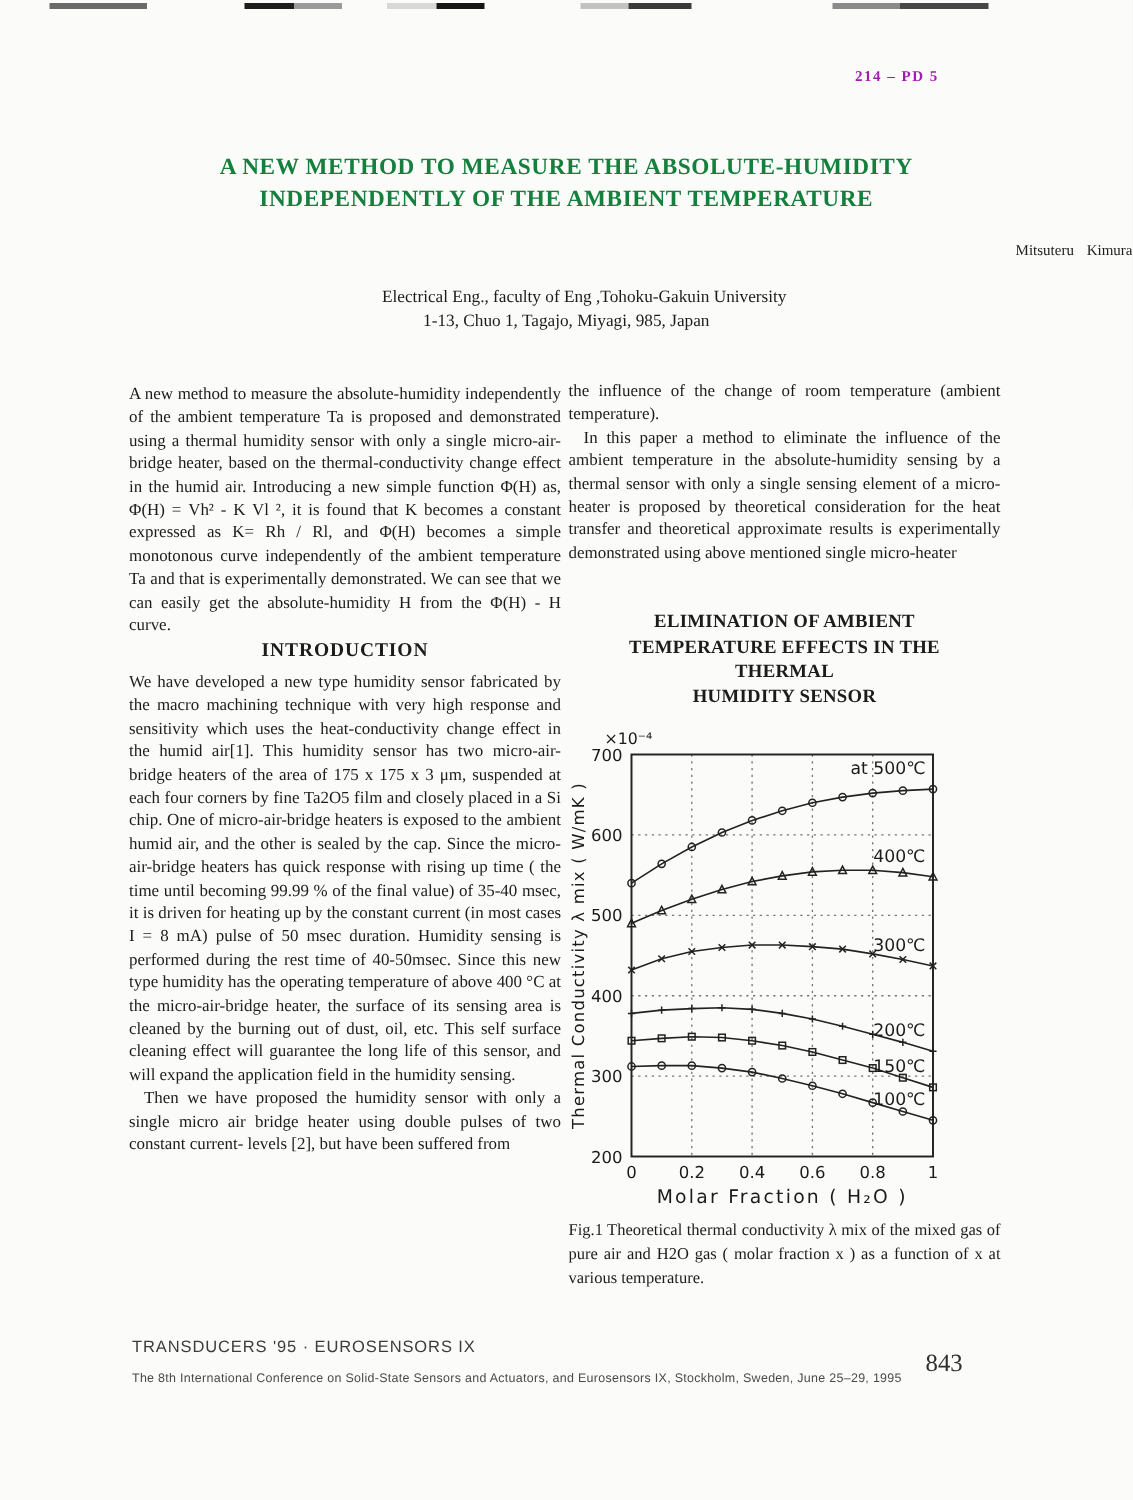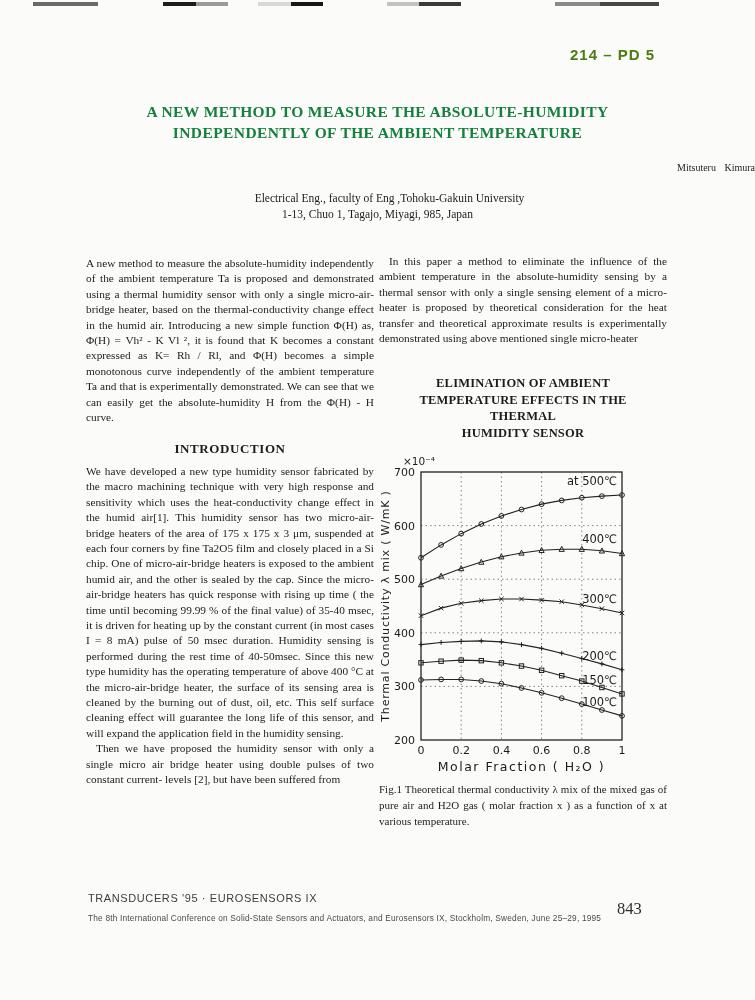--- a/index.html
+++ b/index.html
@@ -1,30 +1,30 @@
 <!DOCTYPE html>
 <html><head>
 <meta charset="utf-8">
 <style>
   html,body{margin:0;padding:0;}
   body{width:755px;height:1000px;background:#e9e9e7;font-family:"Liberation Serif", serif;}
   .page{position:relative;width:755px;height:1000px;background:#fbfbf9;overflow:hidden;color:#1c1c1c;}
   .scan-mark{position:absolute;top:2px;height:4px;}
-  .paper-code{position:absolute;top:46px;left:570px;width:90px;font-family:Liberation Sans, sans-serif;
-    font-size:15px;font-weight:bold;letter-spacing:1px;color:#4d7c0f;}
+  .paper-code{position:absolute;top:46px;left:570px;width:90px;font-family:Liberation Serif, serif;
+    font-size:10px;font-weight:bold;letter-spacing:1px;color:#a21caf;}
   .title{position:absolute;top:101px;left:0;width:755px;text-align:center;font-weight:bold;
     font-size:15.5px;line-height:21px;letter-spacing:0.4px;color:#15803d;}
   .author{position:absolute;top:162px;left:0;width:755px;text-align:right;font-size:10px;word-spacing:6px;}
   .affil1{position:absolute;top:192px;left:0;width:755px;text-align:center;font-size:11.5px;margin-left:12px;}
   .affil2{position:absolute;top:208px;left:0;width:755px;text-align:center;font-size:11.5px;}
   .col{position:absolute;width:288px;font-size:11.3px;line-height:15.4px;text-align:justify;}
   .col-left{left:86px;top:256px;}
   .col-right{left:379px;top:254px;}
   .col h2{font-size:13px;font-weight:bold;text-align:center;margin:0 0 7px 0;letter-spacing:0.6px;}
-  .col h2.spaced{margin-top:16px;}
+  .col h2.spaced{}
   .col p{margin:0;}
   .col p.indent{text-indent:10px;}
   .section-heading{font-size:12.5px;font-weight:bold;text-align:center;line-height:16.5px;
     margin:29px 6px 0 6px;letter-spacing:0.2px;}
   .figure{margin-top:8px;height:332px;}
   .caption{font-size:11px;line-height:16px;margin-top:5px;}
   .footer-line1{position:absolute;top:892px;left:88px;font-family:"Liberation Sans",sans-serif;
     font-size:11px;letter-spacing:0.6px;color:#3c3c3c;}
   .footer-line2{position:absolute;top:913px;left:88px;font-family:"Liberation Sans",sans-serif;
     font-size:8.3px;letter-spacing:0.2px;color:#4a4a4a;}
@@ -71,20 +71,21 @@
   <div class="affil2">1-13, Chuo 1, Tagajo, Miyagi, 985,  Japan</div>
 
   <div class="col col-left">
     <p>A new method to measure the absolute-humidity independently of the ambient temperature Ta is proposed and demonstrated using a thermal humidity sensor with only a single micro-air- bridge heater, based on the thermal-conductivity change effect in the humid air. Introducing a new simple function Φ(H) as, Φ(H) = Vh² - K Vl ², it is found that K becomes a constant expressed as K= Rh / Rl, and Φ(H) becomes a simple monotonous curve independently of the ambient temperature Ta and that is experimentally demonstrated. We can see that we can easily get the absolute-humidity H from the Φ(H) - H curve.</p>
     <h2 class="spaced">INTRODUCTION</h2>
     <p>We have developed a new type humidity sensor fabricated by the macro machining technique with very high response and sensitivity which uses the heat-conductivity change effect in the humid air[1]. This humidity sensor has two micro-air-bridge heaters of the area of 175 x 175 x 3 μm, suspended at each four corners by fine Ta2O5 film and closely placed in a Si chip. One of micro-air-bridge heaters is exposed to the ambient humid air, and the other is sealed by the cap. Since the micro-air-bridge heaters has quick response with rising up time ( the time until becoming 99.99 % of the final value) of 35-40 msec, it is driven for heating up by the constant current (in most cases I = 8 mA) pulse of 50 msec duration. Humidity sensing is performed during the rest time of 40-50msec. Since this new type humidity has the operating temperature of above 400 °C at the micro-air-bridge heater, the surface of its sensing area is cleaned by the burning out of dust, oil, etc. This self surface cleaning effect will guarantee the long life of this sensor, and will expand the application field in the humidity sensing.</p>
     <p class="indent">Then we have proposed the humidity sensor with only a single micro air bridge heater using double pulses of two constant current- levels [2],  but have been suffered from</p>
   </div>
 
   <div class="col col-right">
+    <p>the influence of the change of room temperature (ambient temperature).</p>
     <p class="indent">In this paper a method to eliminate the influence of the ambient temperature in the absolute-humidity sensing by a thermal sensor with only a single sensing element of a micro-heater is proposed by theoretical consideration for the heat transfer and theoretical approximate results is experimentally demonstrated using above mentioned single micro-heater</p>
     <div class="section-heading">
       <div>ELIMINATION OF AMBIENT</div>
       <div>TEMPERATURE EFFECTS IN THE THERMAL</div>
       <div>HUMIDITY SENSOR</div>
     </div>
     <div class="figure">
       <svg id="chart" width="290" height="332">
           <line x1="42" x2="243" y1="237.4" y2="237.4" class="grid"></line>
           <line x1="42" x2="243" y1="183.8" y2="183.8" class="grid"></line>

